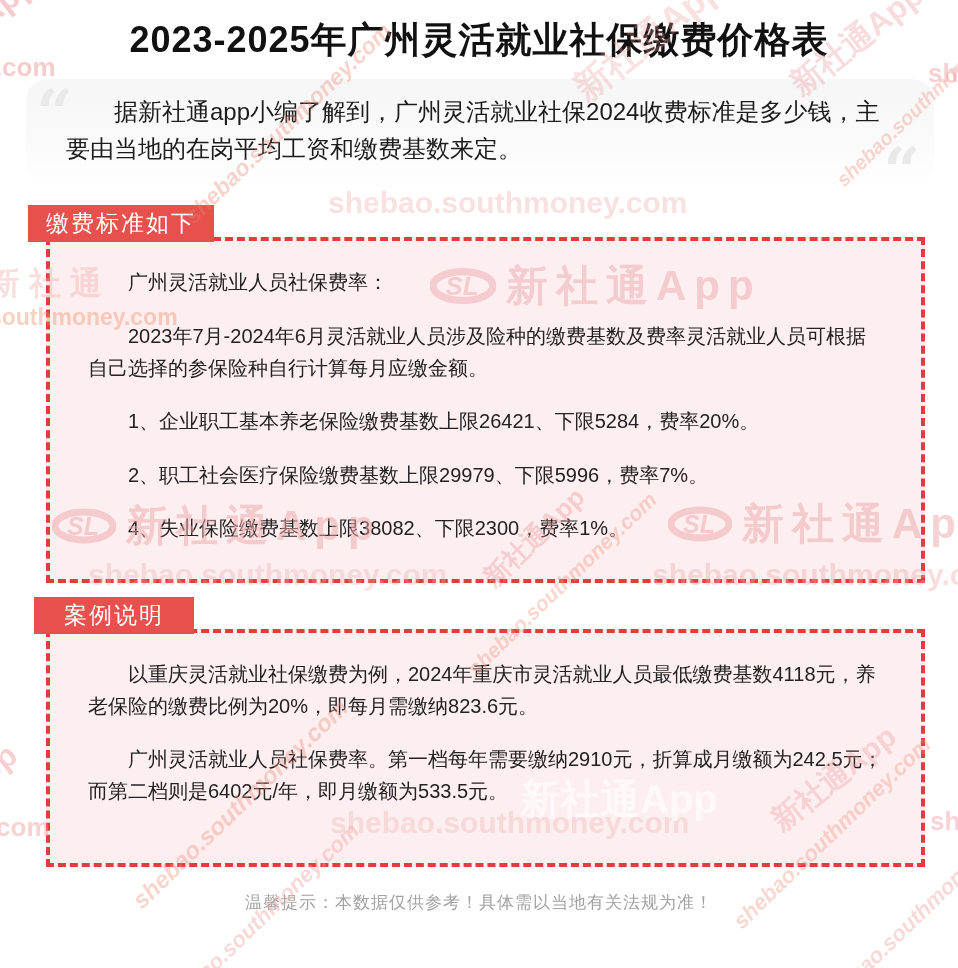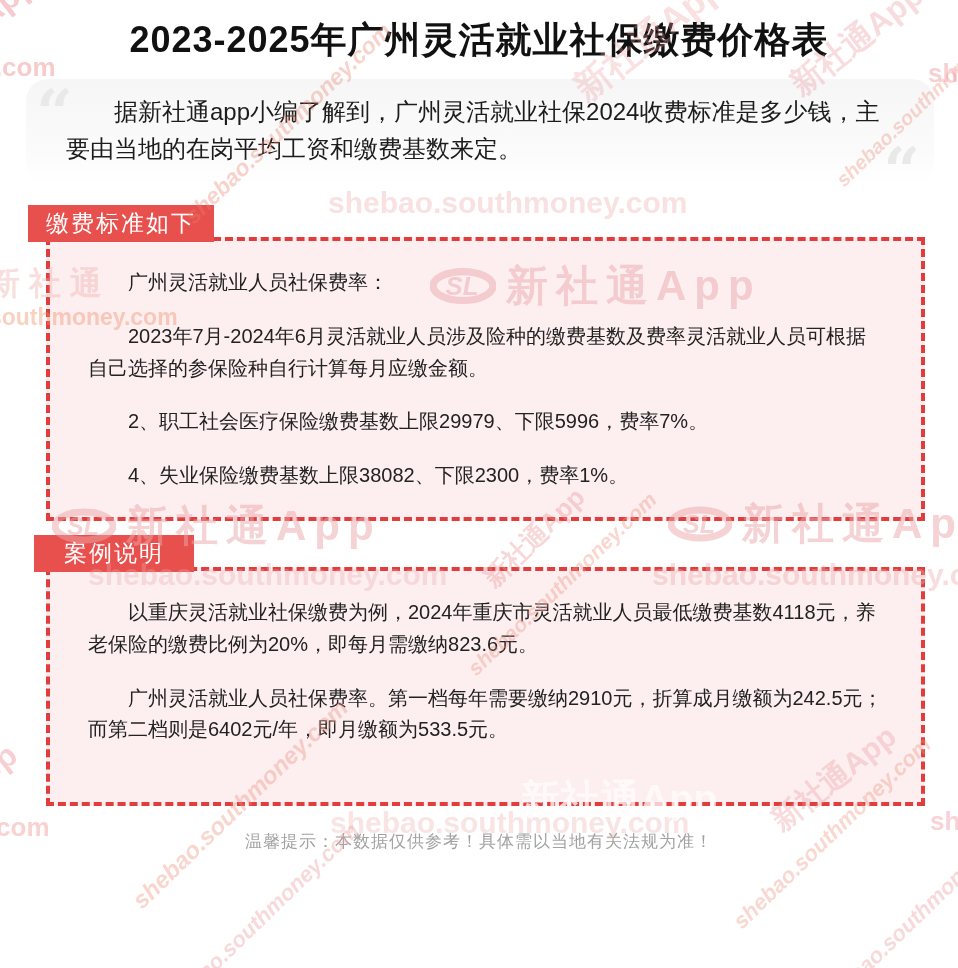--- a/index.html
+++ b/index.html
@@ -69,21 +69,21 @@
 
   
   .dashed-box{
     position:relative;
     z-index:1;
     width:795px;
     margin-left:46px;
     margin-top:-5px;
     background:#fdeef0;
     border:4px dashed #e23d3d;
-    padding:26px 38px 22px 38px;
+    padding:26px 38px 30px 38px;
   }
   .dashed-box p{
     position:relative;
     z-index:2;
     font-size:20px;
     line-height:1.58;
     text-indent:2em;
     margin:0 0 22px;
     color:#222;
   }
@@ -125,20 +125,21 @@
     <span class="quote open">“</span>
     <p class="intro-text">据新社通app小编了解到，广州灵活就业社保2024收费标准是多少钱，主要由当地的在岗平均工资和缴费基数来定。</p>
     <span class="quote close">“</span>
   </div>
 
   <div class="section-label label-1">缴费标准如下</div>
 
   <div class="dashed-box box-1">
     <p>广州灵活就业人员社保费率：</p>
     <p>2023年7月-2024年6月灵活就业人员涉及险种的缴费基数及费率灵活就业人员可根据自己选择的参保险种自行计算每月应缴金额。</p>
+    <p>1、企业职工基本养老保险缴费基数上限26421、下限5284，费率20%。</p>
     <p>2、职工社会医疗保险缴费基数上限29979、下限5996，费率7%。</p>
     <p>4、失业保险缴费基数上限38082、下限2300，费率1%。</p>
   </div>
 
   <div class="section-label label-2">案例说明</div>
 
   <div class="dashed-box box-2">
     <p>以重庆灵活就业社保缴费为例，2024年重庆市灵活就业人员最低缴费基数4118元，养老保险的缴费比例为20%，即每月需缴纳823.6元。</p>
     <p>广州灵活就业人员社保费率。第一档每年需要缴纳2910元，折算成月缴额为242.5元；而第二档则是6402元/年，即月缴额为533.5元。</p>
   </div>

